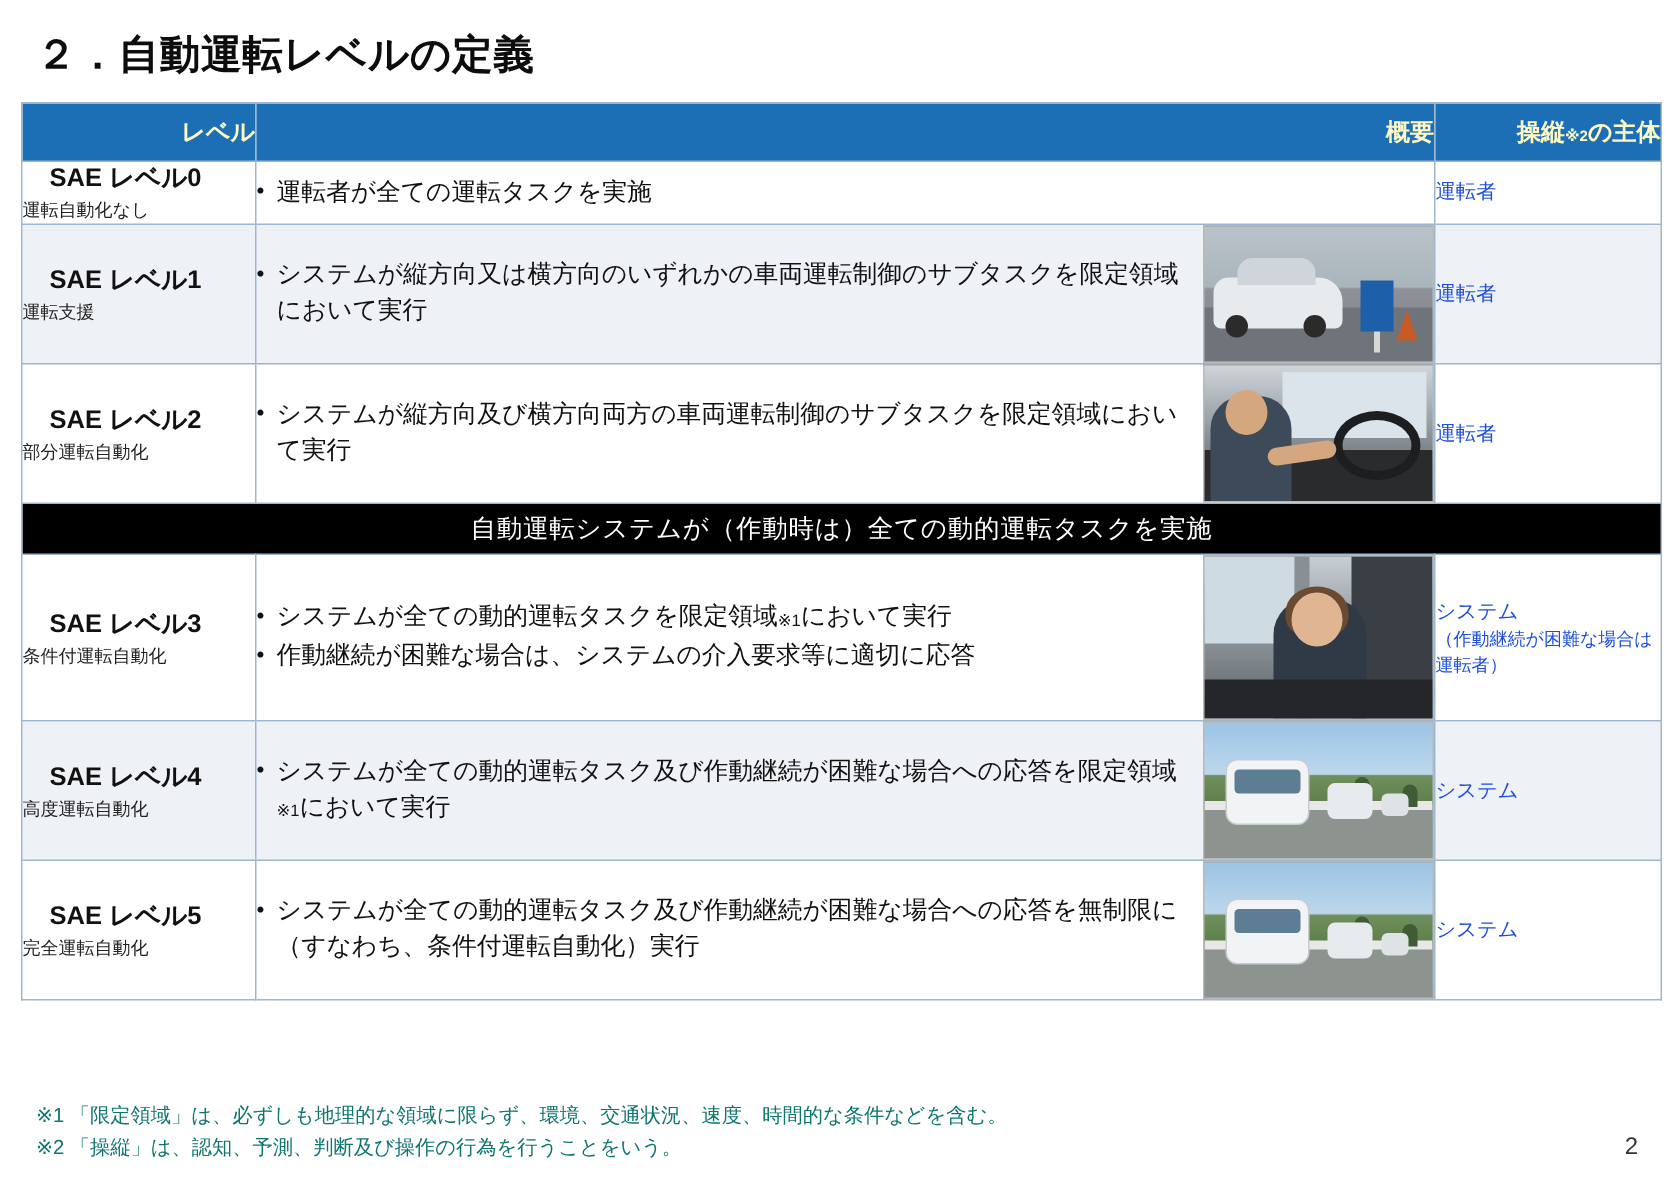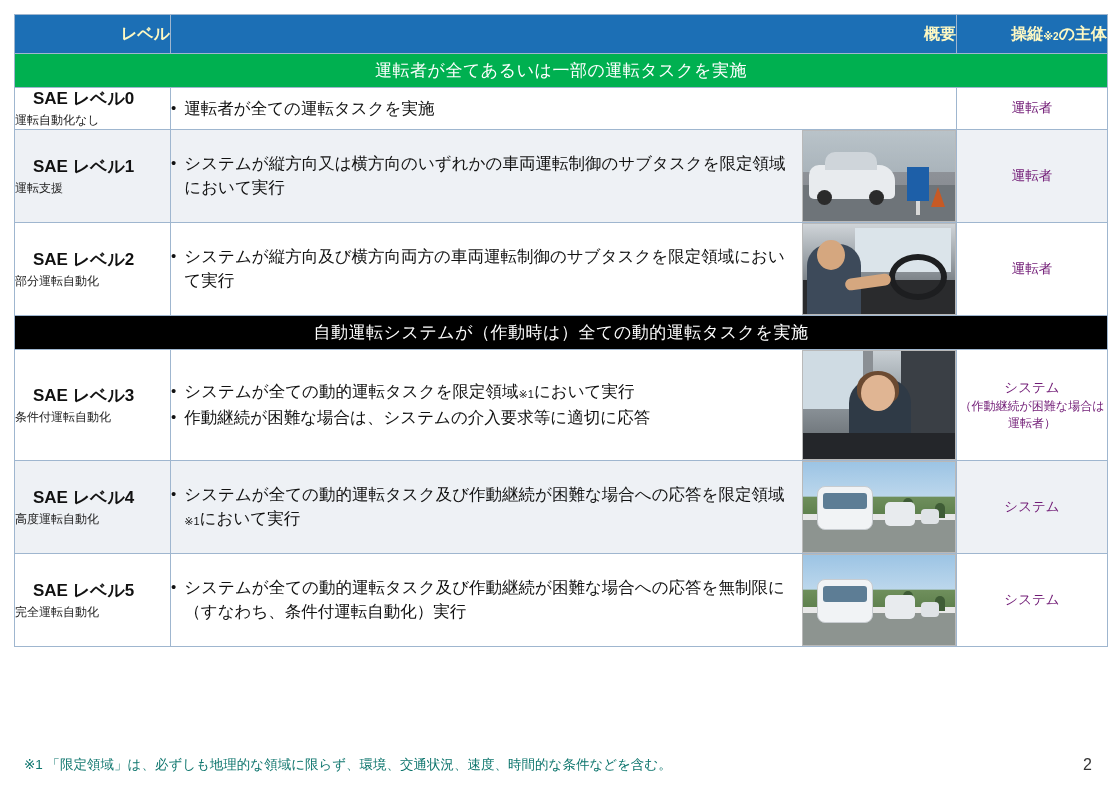--- a/index.html
+++ b/index.html
@@ -111,24 +111,24 @@
     line-height: 1.45;
   }
   .bullet .txt { flex: 1 1 auto; }
   .sup-small {
     font-size: 11px;
     vertical-align: baseline;
     position: relative;
     top: 1px;
   }
   td.actor-cell {
-    text-align: center;
+    text-align: left;
     font-size: 13.5px;
     line-height: 1.4;
-    color: #701a75;
+    color: #1d4ed8;
     padding: 6px 4px;
   }
   .actor-note { font-size: 12px; }
   
   .row-white td { background: #ffffff; }
   .row-tint td { background: #eef1f5; }
   
   .thumb {
     flex: 0 0 auto;
     width: 152px;
@@ -201,34 +201,32 @@
     bottom: 16px;
     font-size: 16px;
     color: #333333;
   }
 </style>
 </head>
 <body>
 
 <div class="slide">
 
+  <div class="slide-title">２．自動運転レベルの定義</div>
 
   <table class="levels">
     <thead>
       <tr>
         <th class="col-level">レベル</th>
         <th class="col-outline">概要</th>
         <th class="col-actor"><span>操縦</span><span class="sup">※2</span><span>の主体</span></th>
       </tr>
     </thead>
     <tbody>
 
-      <tr>
-        <td class="band band-green" colspan="3">運転者が全てあるいは一部の運転タスクを実施</td>
-      </tr>
 
       <tr class="row-white">
         <td class="level-cell">
           <div class="level-name">SAE レベル0</div>
           <div class="level-sub">運転自動化なし</div>
         </td>
         <td class="desc-cell">
           <div class="desc-wrap">
             <div class="bullets">
               <div class="bullet">
@@ -397,17 +395,18 @@
         </td>
         <td class="actor-cell">
           <div>システム</div>
         </td>
       </tr>
     </tbody>
   </table>
 
   <div class="notes">
     <div>※1 「限定領域」は、必ずしも地理的な領域に限らず、環境、交通状況、速度、時間的な条件などを含む。</div>
+    <div>※2 「操縦」は、認知、予測、判断及び操作の行為を行うことをいう。</div>
   </div>
 
   <div class="page-number">2</div>
 
 </div>
 
 </body></html>

